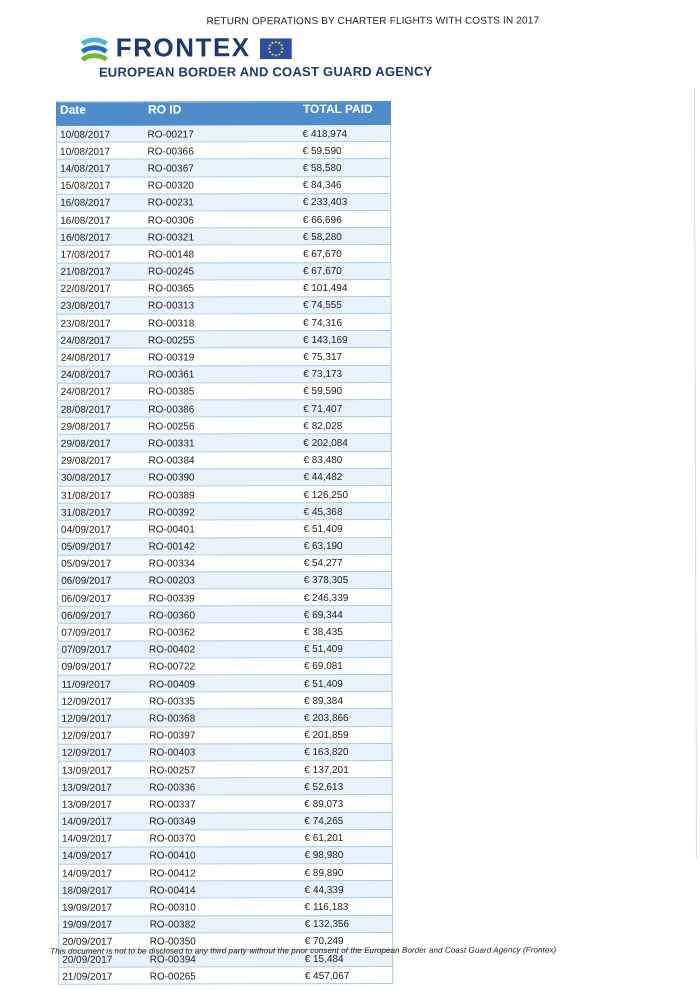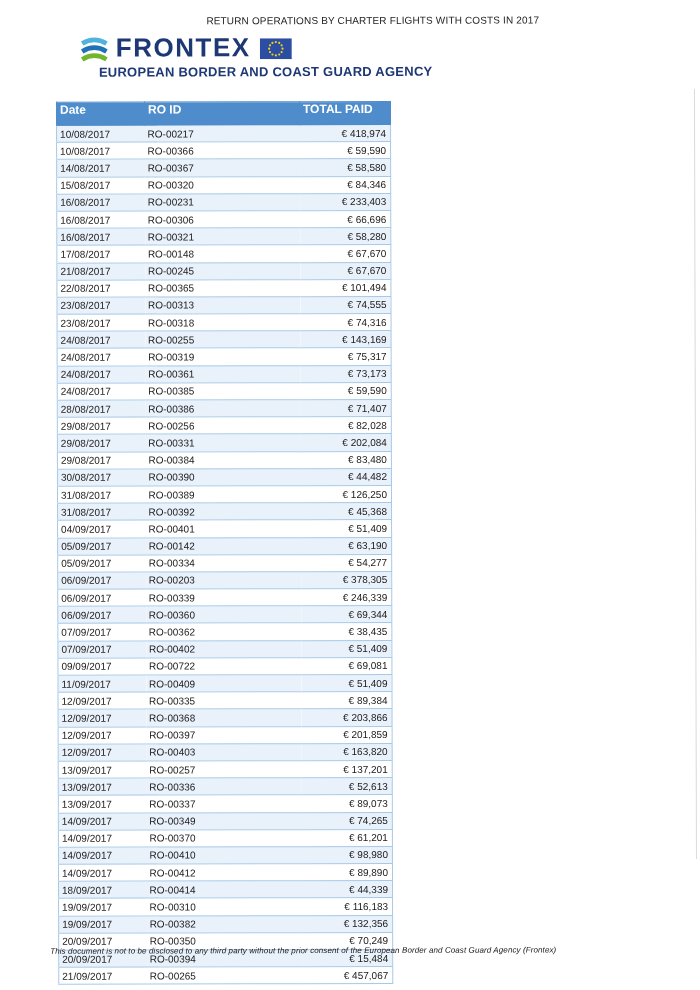--- a/index.html
+++ b/index.html
@@ -45,21 +45,21 @@
     height:14px;padding:0 4px 8px 3px;text-align:left;font-size:12px;
     border:1px solid var(--header-bg,#4E8CCB);
     margin-top:6px;
   }
   thead th:last-child{text-align:left;}
   tbody td{
     height:16.2px;padding:0 4px 0 3px;
     border-bottom:1px solid var(--table-border,#A6C9E8);
     white-space:nowrap;overflow:hidden;
   }
-  tbody td:last-child{text-align:right;}
+  tbody td:last-child{}
   tbody tr:nth-child(odd){background:var(--band,#E9F1FA);}
   tbody tr:nth-child(even){background:#ffffff;}
 
   
   .doc-footer{
     position:absolute;left:49px;top:946px;
     font-size:8px;font-style:italic;color:#161616;letter-spacing:.1px;
     white-space:nowrap;
   }
 

